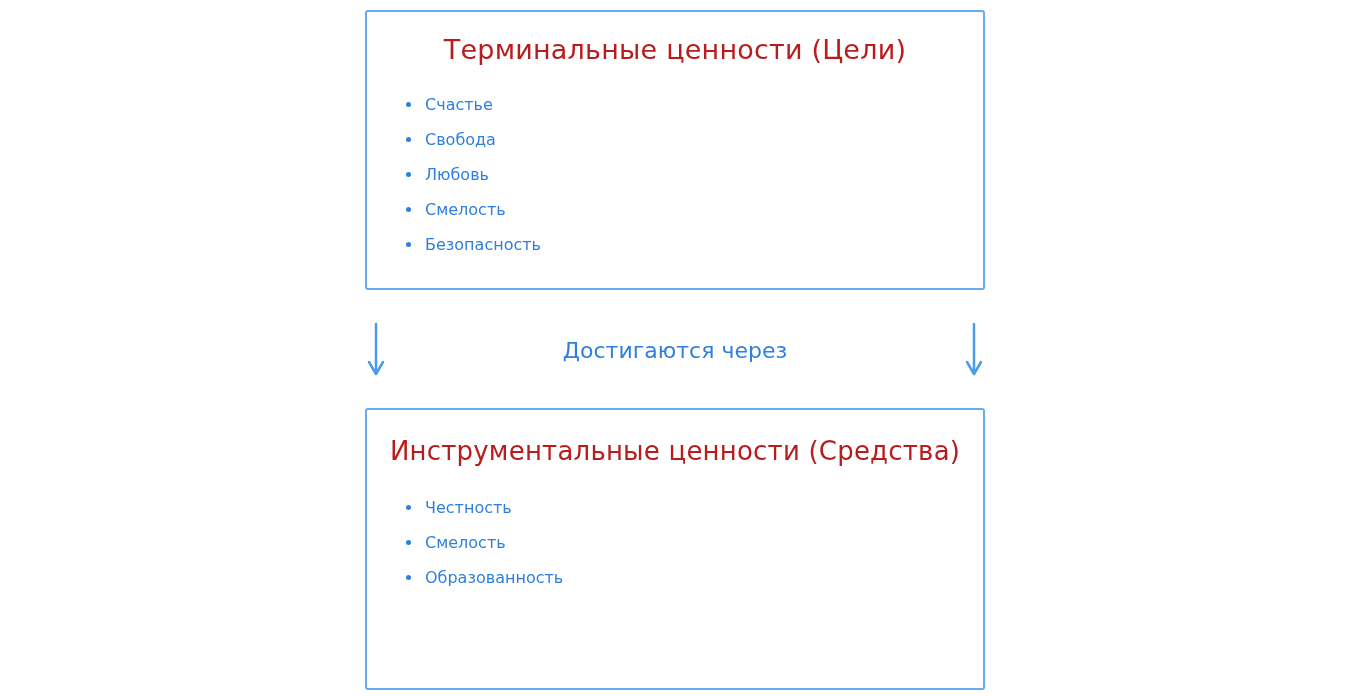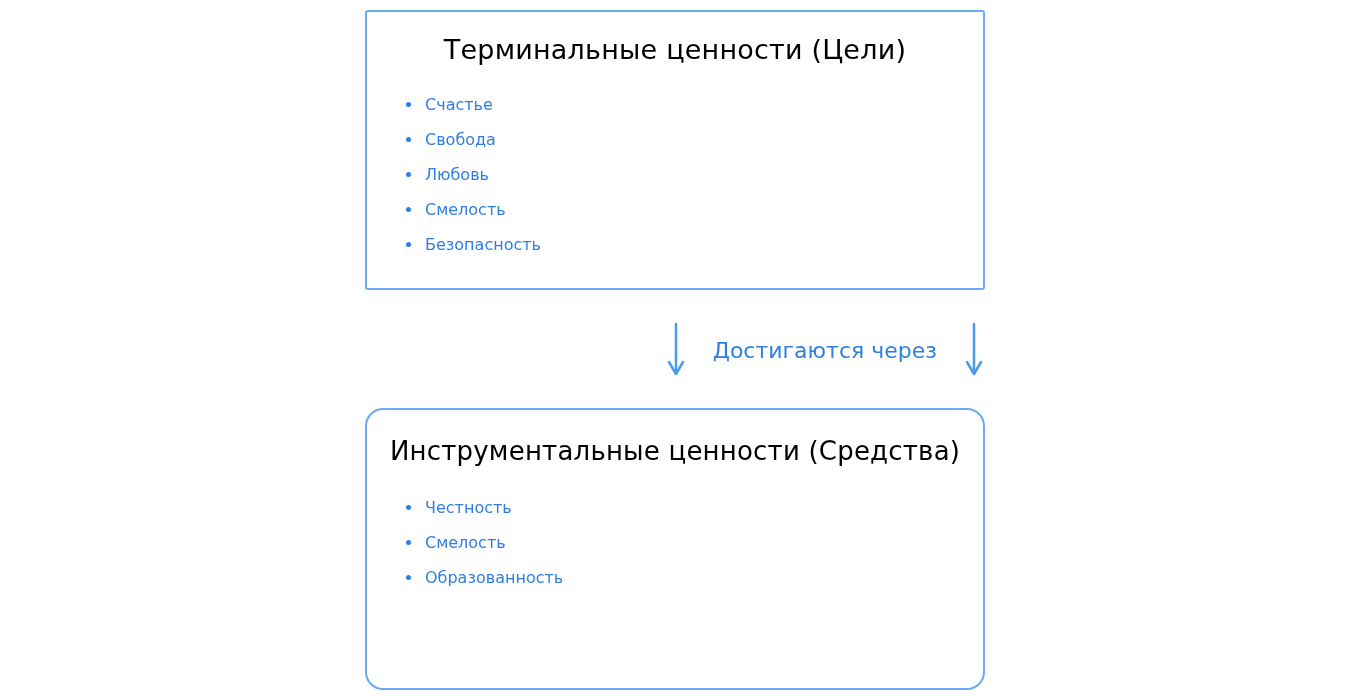--- a/index.html
+++ b/index.html
@@ -34,25 +34,24 @@
     top: 10px;
     width: 620px;
     height: 280px;
   }
 
   #instrumental-box {
     left: 365px;
     top: 408px;
     width: 620px;
     height: 282px;
-    border-radius: 18px;
   }
 
   .box-title {
-    color: #000000;
+    color: #b91c1c;
     text-align: center;
     font-size: 27px;
     font-family: "DejaVu Sans", sans-serif;
     letter-spacing: 0.2px;
     margin-top: 22px;
     white-space: nowrap;
   }
 
   #instrumental-box .box-title {
     margin-top: 26px;
@@ -92,21 +91,21 @@
   }
 
   .connector {
     position: absolute;
     left: 365px;
     top: 300px;
     width: 620px;
     height: 100px;
     display: flex;
     align-items: center;
-    justify-content: flex-end;
+    justify-content: space-between;
     gap: 26px;
   }
 
   .arrow-svg {
     display: block;
   }
 
   .connector-label {
     color: #2f7fe0;
     font-size: 22px;

